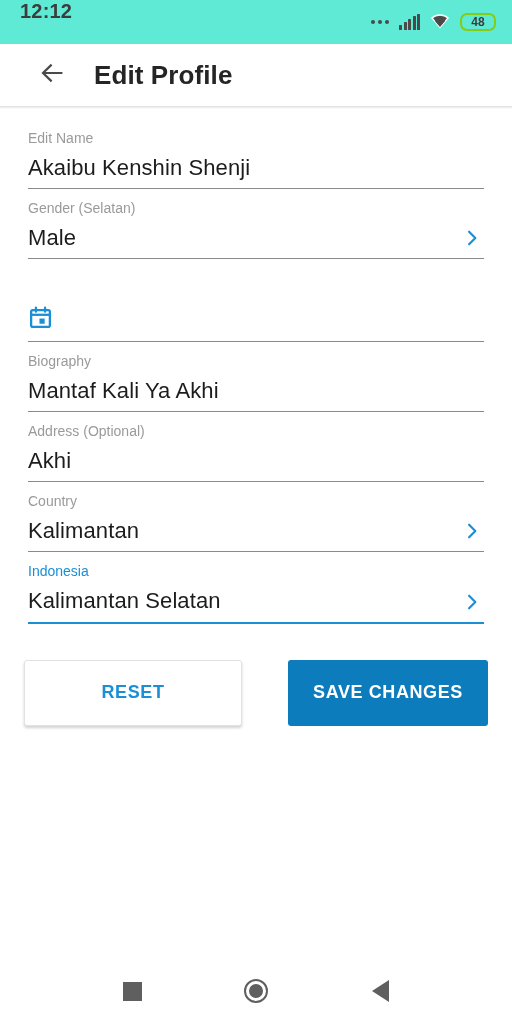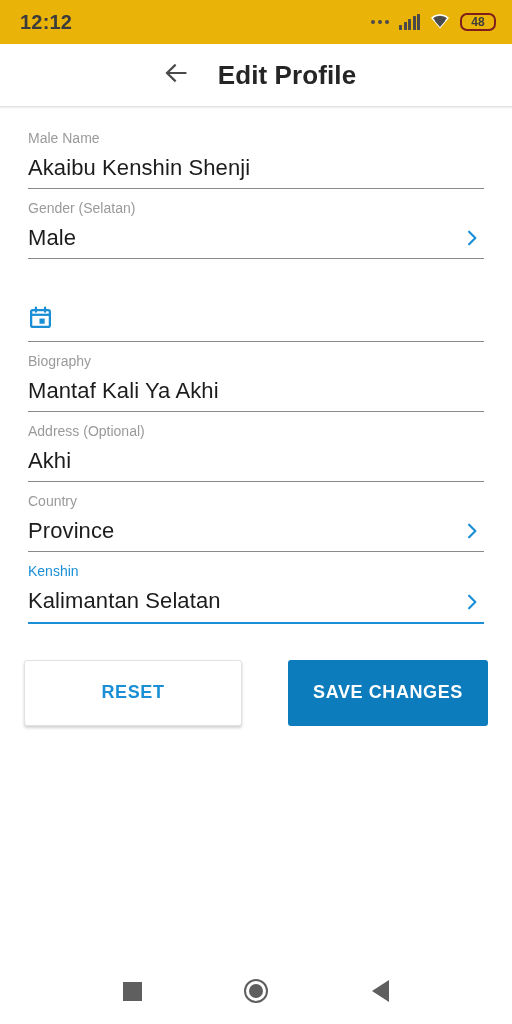--- a/index.html
+++ b/index.html
@@ -6,46 +6,45 @@
   html, body {
     width: 512px; height: 1024px;
     background: #ffffff;
     font-family: "Liberation Sans", sans-serif;
     -webkit-font-smoothing: antialiased;
   }
   .phone { position: relative; width: 512px; height: 1024px; background: #fff; overflow: hidden; }
 
   
   .statusbar {
-    height: 44px; display: flex; align-items: center;
-    padding: 0 16px 0 20px; background: #eab308;
+    height: 44px; display: flex; 
+    padding: 0 16px 0 20px; background: #5eead4;
   }
   .status-time { font-size: 20px; font-weight: bold; color: #3c3c3c; letter-spacing: .2px; }
   .status-right { margin-left: auto; display: flex; align-items: center; gap: 9px; }
   .dots { display: flex; gap: 3px; align-items: center; margin-right: 1px; }
   .dots i { width: 4px; height: 4px; border-radius: 50%; background: #4a4a4a; display: block; }
   .signal { display: flex; align-items: flex-end; gap: 1.5px; height: 15px; }
   .signal i { width: 3px; background: #4a4a4a; display: block; border-radius: .5px; }
   .signal i:nth-child(1) { height: 5px; }
   .signal i:nth-child(2) { height: 8px; }
   .signal i:nth-child(3) { height: 11px; }
   .signal i:nth-child(4) { height: 14px; }
   .signal i:nth-child(5) { height: 16px; }
   .battery {
-    border: 2px solid #7f1d1d; border-radius: 7px;
+    border: 2px solid #84cc16; border-radius: 7px;
     padding: 0 7px; height: 18px; display: flex; align-items: center; justify-content: center;
     min-width: 36px;
   }
   .battery span { font-size: 12px; font-weight: bold; color: #3c3c3c; line-height: 1; }
 
   
   .appbar {
-    height: 62px; display: flex; align-items: center; padding: 0 20px;
+    height: 62px; display: flex; align-items: center; padding: 0 32px;
     background: #fff;
-    justify-content: center;
   }
   .back-btn { width: 40px; height: 40px; display: flex; align-items: center; justify-content: center; }
   .appbar-title {
     font-size: 26px; font-weight: bold; color: #252525;
     margin-left: 22px; letter-spacing: .1px;
   }
   .appbar-shadow {
     height: 3px;
     background: linear-gradient(to bottom, rgba(0,0,0,.13), rgba(0,0,0,0));
   }
@@ -141,21 +140,21 @@
         </svg>
       </span>
     </div>
     <div class="appbar-title">Edit Profile</div>
   </div>
   <div class="appbar-shadow"></div>
 
   <div class="form">
 
     <div class="field">
-      <div class="field-label">Male Name</div>
+      <div class="field-label">Edit Name</div>
       <div class="field-row">
         <div class="field-value" placeholder="Full Name">Akaibu Kenshin Shenji</div>
       </div>
       <div class="underline"></div>
     </div>
 
     <div class="field">
       <div class="field-label">Gender (Selatan)</div>
       <div class="field-row">
         <div class="field-value" placeholder="Gender (Optional)">Male</div>
@@ -196,32 +195,32 @@
       <div class="field-label">Address (Optional)</div>
       <div class="field-row">
         <div class="field-value" placeholder="Address (Optional)">Akhi</div>
       </div>
       <div class="underline"></div>
     </div>
 
     <div class="field">
       <div class="field-label">Country</div>
       <div class="field-row">
-        <div class="field-value" placeholder="Country">Province</div>
+        <div class="field-value" placeholder="Country">Kalimantan</div>
         <span class="chev">
           <svg width="20" height="20" viewBox="0 0 24 24">
             <path d="M8.5 4.5 L16 12 L8.5 19.5" fill="none" stroke="#1a8fd6" stroke-width="2.6" stroke-linecap="round" stroke-linejoin="round"></path>
           </svg>
         </span>
       </div>
       <div class="underline"></div>
     </div>
 
     <div class="field">
-      <div class="field-label focused">Kenshin</div>
+      <div class="field-label focused">Indonesia</div>
       <div class="field-row">
         <div class="field-value" placeholder="Province">Kalimantan Selatan</div>
         <span class="chev">
           <svg width="20" height="20" viewBox="0 0 24 24">
             <path d="M8.5 4.5 L16 12 L8.5 19.5" fill="none" stroke="#1a8fd6" stroke-width="2.6" stroke-linecap="round" stroke-linejoin="round"></path>
           </svg>
         </span>
       </div>
       <div class="underline focused"></div>
     </div>

